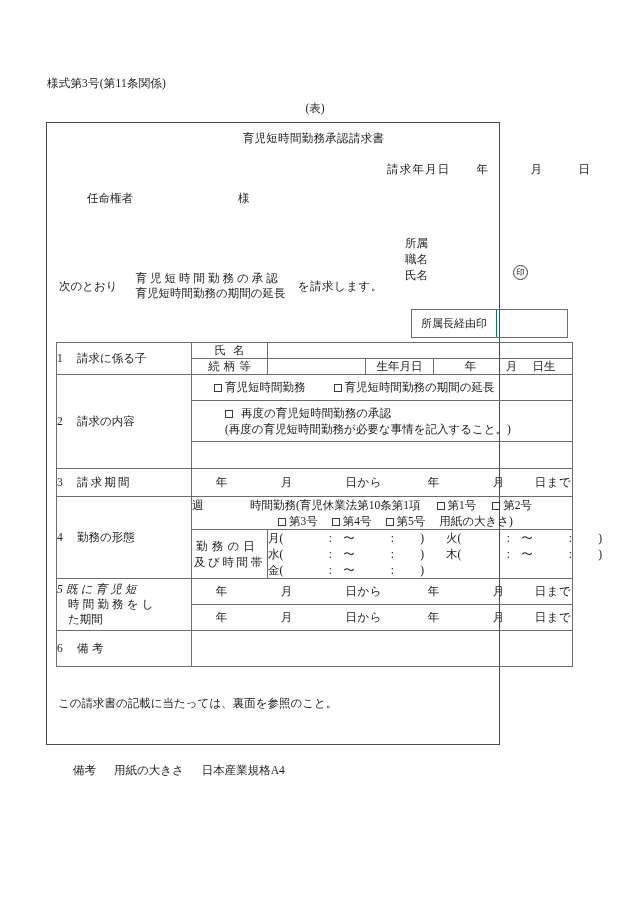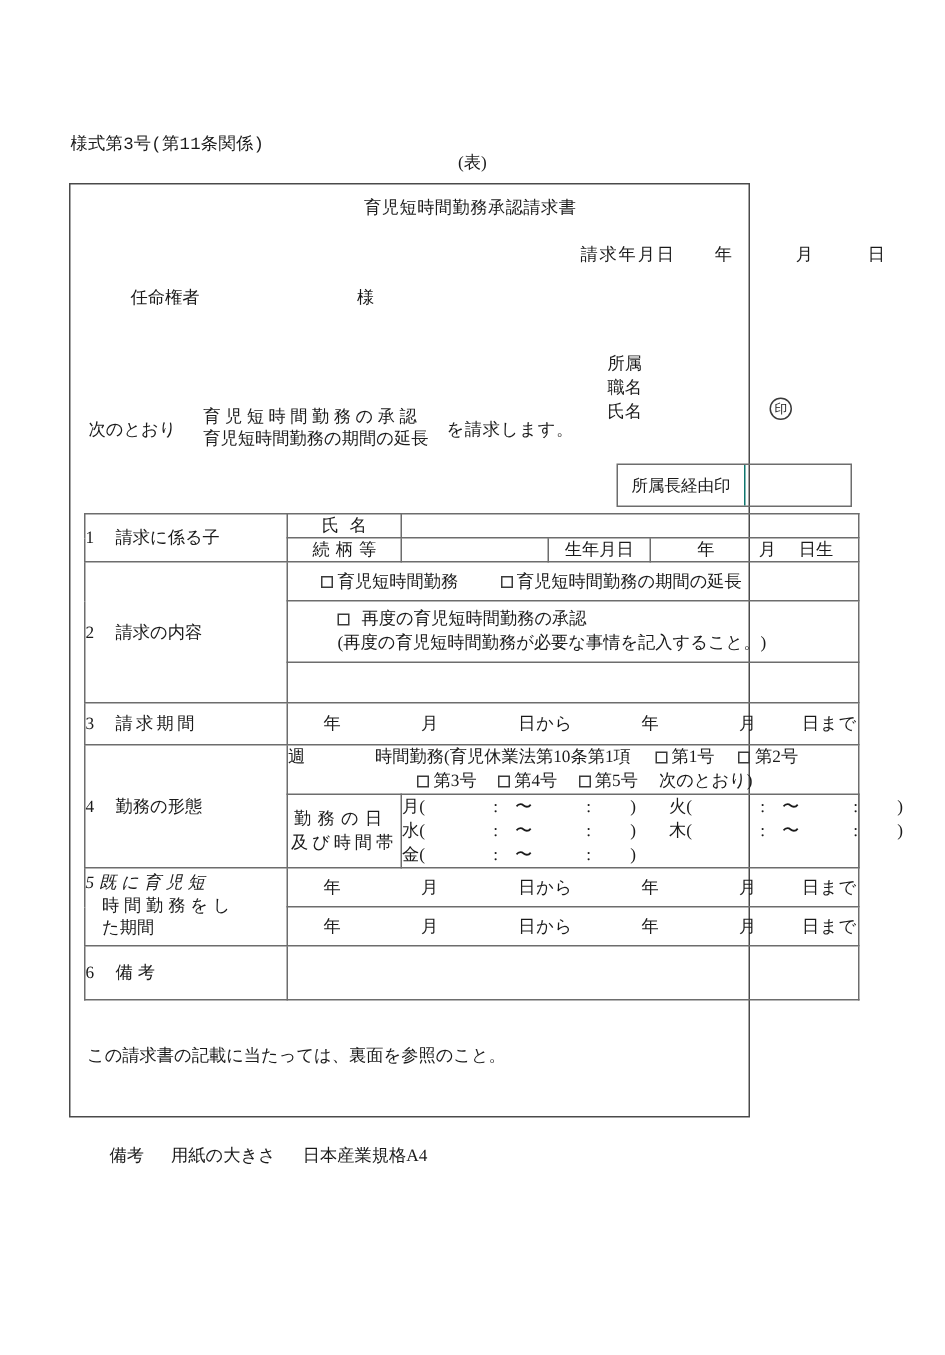--- a/index.html
+++ b/index.html
@@ -21,25 +21,24 @@
     position: absolute;
     inset: 0;
     width: 630px;
     height: 903px;
   }
 
   
   .form-no {
     position: absolute;
     left: 47px;
-    top: 88px;
+    top: 76px;
     font-size: 11.5px;
     letter-spacing: 0.2px;
     white-space: nowrap;
-    font-family: Liberation Mono, monospace;
   }
   .omote-label {
     position: absolute;
     left: 0;
     top: 101px;
     width: 630px;
     text-align: center;
     font-size: 11.5px;
   }
 
@@ -358,21 +357,21 @@
           <td class="pad period" colspan="4" style="height:27px"><span class="g1">年</span><span class="g2">月</span><span class="g3">日から</span><span class="g4">年</span><span class="g5">月</span><span>日まで</span></td>
         </tr>
 
         <tr>
           <td class="rowlabel" rowspan="2"><span class="num">4</span><span>勤務の形態</span></td>
           <td class="worktype" colspan="4">
             <div class="l1">
               <span class="week">週</span><span>時間勤務(育児休業法第10条第1項</span><span class="gapA"></span><span class="cb"></span><span>第1号</span><span class="gapA"></span><span class="cb"></span><span>第2号</span>
             </div>
             <div class="l2">
-              <span class="cb"></span><span>第3号</span><span class="gapB"></span><span class="cb"></span><span>第4号</span><span class="gapB"></span><span class="cb"></span><span>第5号</span><span class="gapB"></span><span>次のとおり)</span>
+              <span class="cb"></span><span>第3号</span><span class="gapB"></span><span class="cb"></span><span>第4号</span><span class="gapB"></span><span class="cb"></span><span>第5号</span><span class="gapB"></span><span>用紙の大きさ)</span>
             </div>
           </td>
         </tr>
         <tr>
           <td class="hours-label">
             <div class="hl1">勤務の日</div>
             <div class="hl2">及び時間帯</div>
           </td>
           <td class="hours-cell" colspan="3">
             <div class="hrow">

